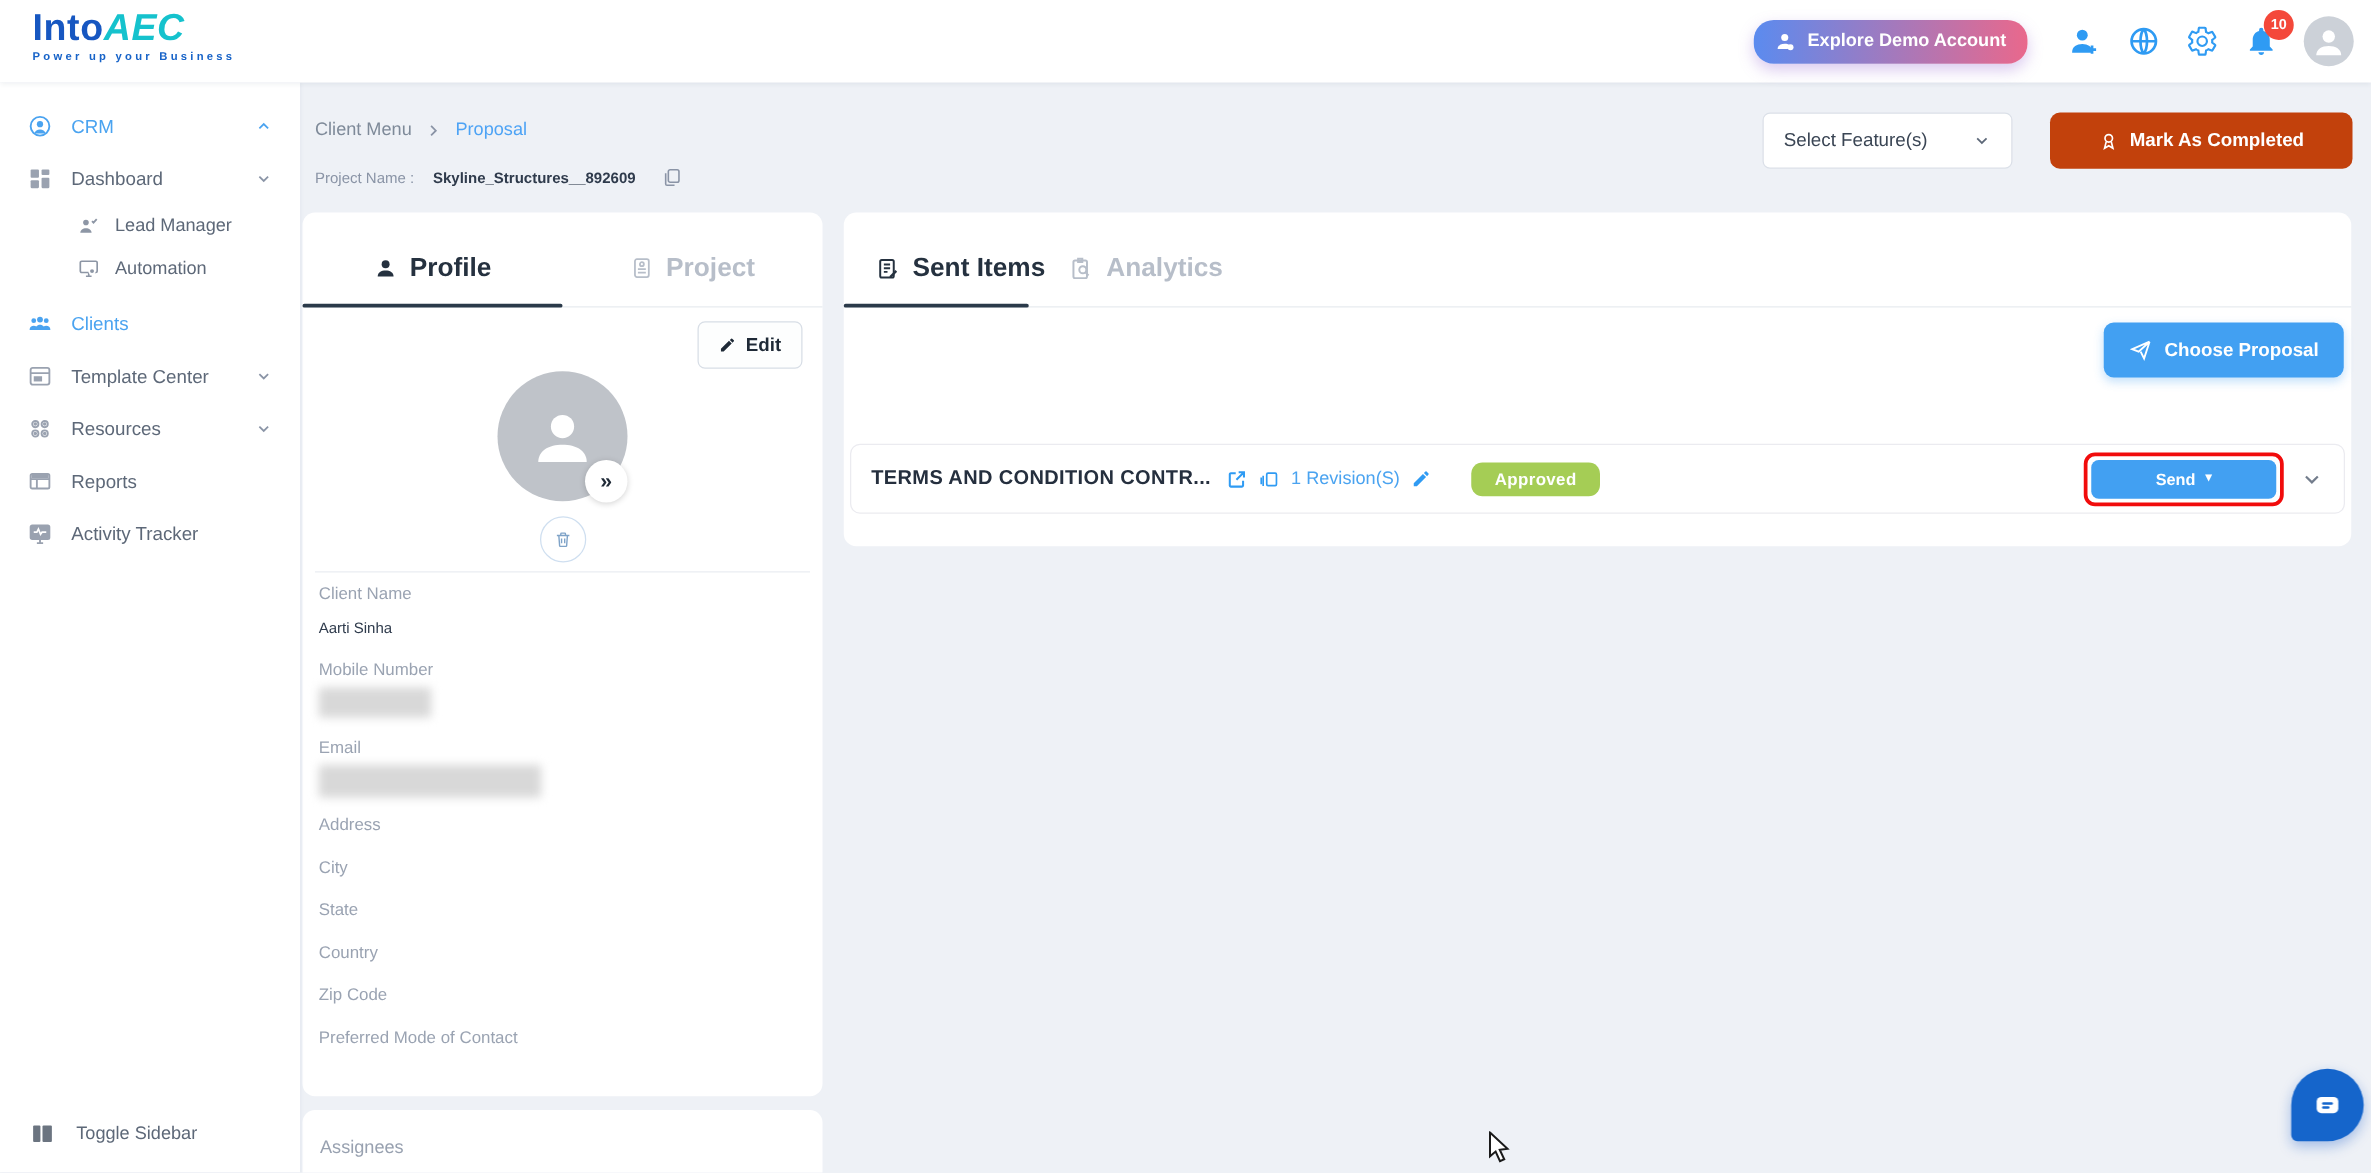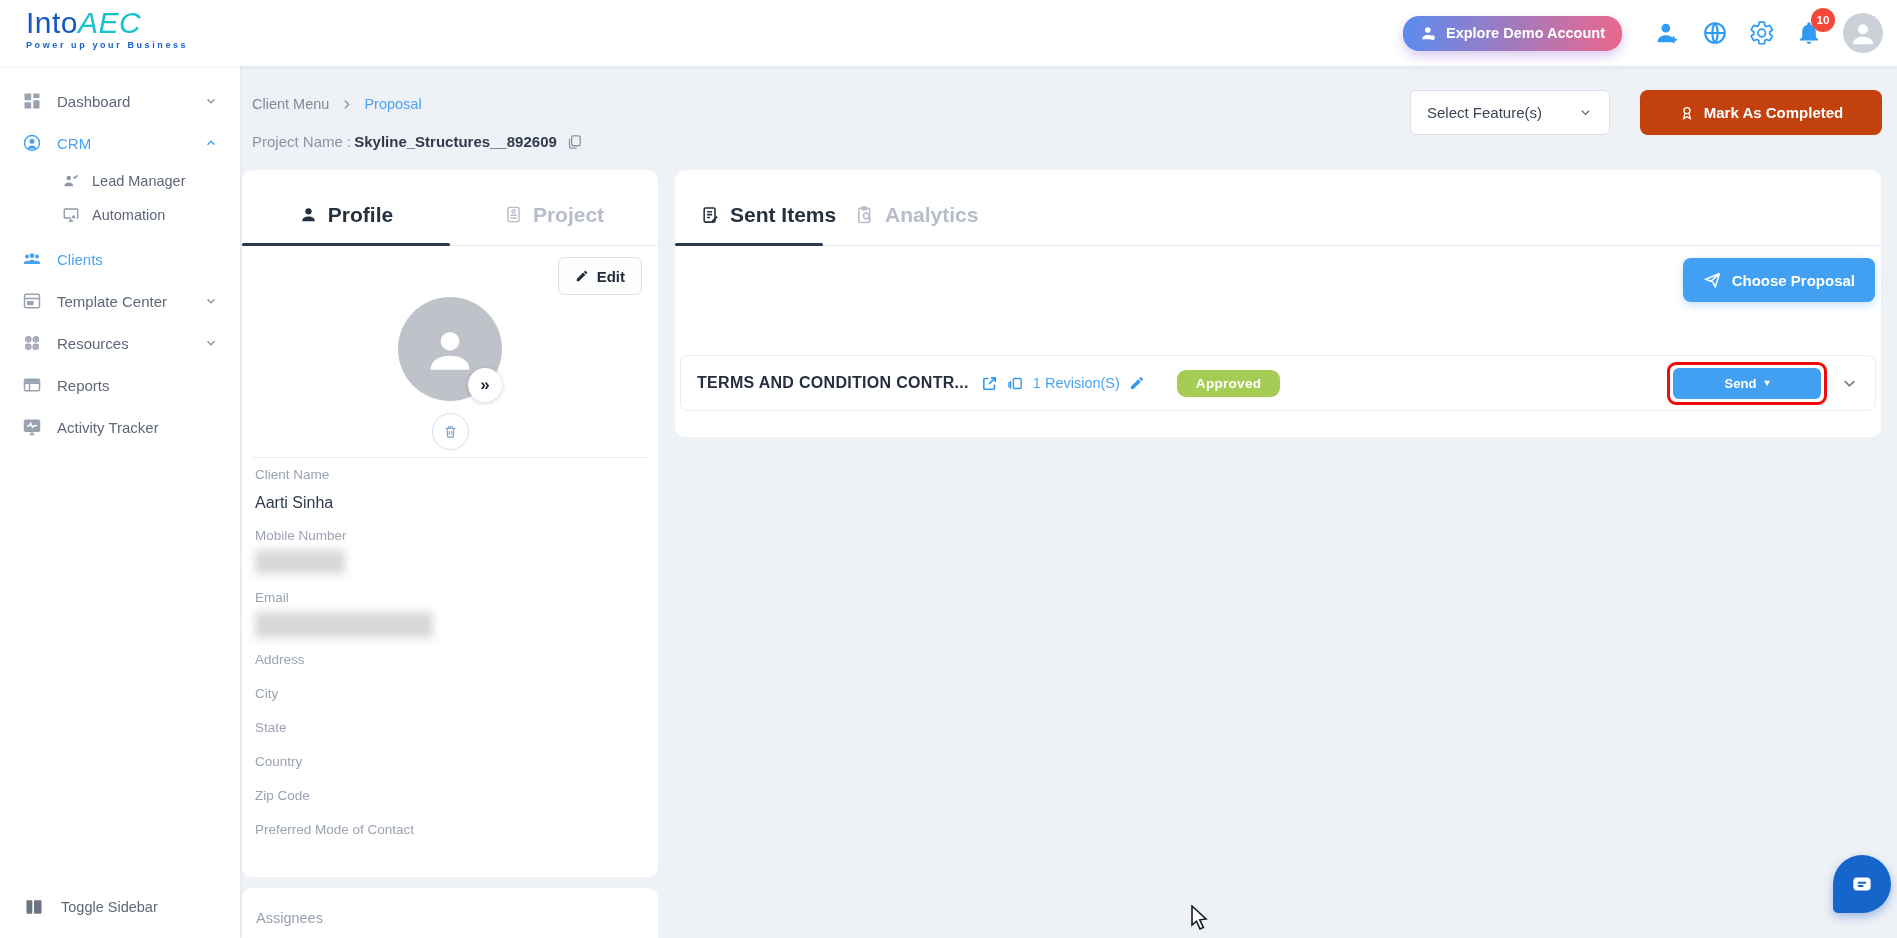--- a/index.html
+++ b/index.html
@@ -9,21 +9,21 @@
     background:#eef1f6;
     position:relative;
     overflow:hidden;
     color:#2f3b4c;
   }
   svg { display:block; }
 
   
   .app-header{position:absolute;top:0;left:0;width:1897px;height:66px;background:#fff;box-shadow:0 1px 4px rgba(40,60,90,.08);z-index:50;}
   .logo{position:absolute;left:26px;top:7px;cursor:pointer;}
-  .logo-line{font-size:30px;font-weight:400;line-height:32px;letter-spacing:.5px;}
+  .logo-line{font-size:30px;font-weight:700;line-height:32px;letter-spacing:.5px;}
   .logo-into{color:#1757c1;}
   .logo-aec{color:#15c2cd;font-style:italic;}
   .logo-tagline{font-size:9px;font-weight:700;letter-spacing:2.6px;color:#1763c8;margin-top:1px;white-space:nowrap;}
   .header-right{position:absolute;right:14px;top:0;height:66px;display:flex;align-items:center;gap:21px;}
   .explore-btn{display:flex;align-items:center;gap:9px;background:linear-gradient(90deg,#5b8bef 0%,#e9688c 100%);color:#fff;font-size:14.5px;font-weight:700;padding:9px 17px;border-radius:16px;border:none;cursor:pointer;box-shadow:0 5px 12px rgba(150,100,210,.35);margin-right:12px;}
   .hdr-icon{width:26px;height:26px;cursor:pointer;}
   .bell-wrap{position:relative;cursor:pointer;}
   .badge{position:absolute;top:-12px;right:-13px;min-width:24px;height:24px;background:#f4483a;border-radius:50%;color:#fff;font-size:11.5px;font-weight:700;display:flex;align-items:center;justify-content:center;}
   .hdr-avatar{width:40px;height:40px;border-radius:50%;background:#ccd1d8;display:flex;align-items:center;justify-content:center;cursor:pointer;overflow:hidden;}
 
@@ -35,21 +35,21 @@
   .side-item.active{color:#4aa3f0;}
   .sub-item{display:flex;align-items:center;gap:12px;padding:8px 22px 8px 62px;font-size:14.5px;color:#5d6878;cursor:pointer;}
   .grp-gap{height:6px;}
   .toggle-row{position:absolute;bottom:10px;left:0;width:100%;display:flex;align-items:center;gap:17px;padding:11px 24px;font-size:14.5px;color:#5d6878;cursor:pointer;}
 
   
   .main{position:absolute;left:240px;top:66px;right:0;bottom:0;}
   .breadcrumb{position:absolute;left:12px;top:30px;display:flex;align-items:center;gap:11px;font-size:14.5px;}
   .crumb-parent{color:#7e8a99;cursor:pointer;}
   .crumb-current{color:#4da3f5;cursor:pointer;}
-  .project-line{position:absolute;left:12px;top:67px;display:flex;align-items:center;gap:3px;font-size:15px;}
+  .project-line{position:absolute;left:12px;top:67px;display:flex;align-items:center;gap:15px;font-size:12px;}
   .proj-label{color:#8a94a6;}
   .proj-name{color:#2f3b4c;font-weight:700;}
   .copy-icon{margin-left:6px;cursor:pointer;}
 
   .feature-select{position:absolute;left:1170px;top:24px;width:200px;height:45px;background:#fff;border:1px solid #dbe0e8;border-radius:6px;display:flex;align-items:center;padding:0 16px;font-size:15px;color:#3a4554;cursor:pointer;}
   .feature-select .chev{margin-left:auto;}
   .complete-btn{position:absolute;left:1400px;top:24px;width:242px;height:45px;background:#c2410c;border:none;border-radius:8px;color:#fff;font-size:15px;font-weight:700;display:flex;align-items:center;justify-content:center;gap:9px;cursor:pointer;}
 
   .card{background:#fff;border-radius:10px;position:absolute;}
   .profile-card{left:2px;top:104px;width:416px;height:707px;}
@@ -66,21 +66,21 @@
   .tab-ind{position:absolute;bottom:0;height:3px;background:#2b3a4a;border-radius:2px;}
 
   .edit-btn{position:absolute;right:16px;top:87px;height:38px;display:flex;align-items:center;gap:8px;background:#fdfefe;border:1px solid #d8dee6;border-radius:6px;padding:0 16px;font-size:15px;font-weight:700;color:#1f2a37;cursor:pointer;}
   .avatar-big{position:absolute;left:156px;top:127px;width:104px;height:104px;border-radius:50%;background:#bfc3c9;display:flex;align-items:center;justify-content:center;}
   .avatar-chev{position:absolute;left:226px;top:198px;width:34px;height:34px;border-radius:50%;background:#fff;box-shadow:0 1px 5px rgba(0,0,0,.18);display:flex;align-items:center;justify-content:center;font-size:17px;font-weight:700;color:#1f2a37;cursor:pointer;}
   .trash-btn{position:absolute;left:190px;top:243px;width:37px;height:37px;border-radius:50%;border:1px solid #cfdff0;background:#fff;display:flex;align-items:center;justify-content:center;cursor:pointer;}
   .card-divider{position:absolute;left:10px;right:10px;top:287px;height:1px;background:#eaedf2;}
 
   .fields{position:absolute;left:13px;right:13px;top:297px;}
   .f-label{font-size:13.5px;color:#9aa3b2;line-height:16px;}
-  .f-value{font-size:16px;color:#2f3b4c;margin:10px 0 16px;line-height:19px;}
+  .f-value{font-size:12px;color:#2f3b4c;margin:10px 0 16px;line-height:19px;}
   .bar{background:#d8d8d8;filter:blur(4px);border-radius:2px;}
   .bar-email{width:178px;height:26px;margin:6px 0 14px;}
   .bar-mobile{width:90px;height:24px;margin:6px 0 16px;}
   .f-empty{margin-bottom:18px;}
 
   .choose-btn{position:absolute;right:6px;top:88px;height:44px;display:flex;align-items:center;gap:10px;background:#42a0f2;border:none;border-radius:8px;padding:0 20px;color:#fff;font-size:15px;font-weight:700;cursor:pointer;box-shadow:0 3px 8px rgba(66,160,242,.3);}
   .proposal-row{position:absolute;left:5px;right:5px;top:185px;height:56px;border:1px solid #ebebf0;border-radius:8px;background:#fff;display:flex;align-items:center;padding:0 16px;}
   .prop-title{font-size:16px;font-weight:700;color:#252f3e;letter-spacing:.3px;margin-right:12px;white-space:nowrap;}
   .prop-icons{display:flex;align-items:center;gap:9px;}
   .rev-text{font-size:14.5px;color:#4aa3f0;cursor:pointer;}
@@ -141,48 +141,48 @@
       <svg width="30" height="30" viewBox="0 0 24 24" fill="#fff">
           <circle cx="12" cy="9" r="4"></circle>
           <path d="M4 21c0-4 3.6-6 8-6s8 2 8 6z"></path>
         </svg>
     </span>
   </div>
 </header>
 
 <nav class="sidebar">
   <div class="side-list">
+    <div class="side-item active">
+      <span>
+          <svg width="20" height="20" viewBox="0 0 24 24" fill="none" stroke="#4aa3f0" stroke-width="1.8">
+            <circle cx="12" cy="12" r="9"></circle>
+            <circle cx="12" cy="10" r="3" fill="#4aa3f0" stroke="none"></circle>
+            <path d="M6.5 19c.8-2.6 2.9-4 5.5-4s4.7 1.4 5.5 4" fill="#4aa3f0" stroke="none"></path>
+          </svg>
+        </span>
+      <span>CRM</span>
+      <span class="chev">
+          <svg width="14" height="14" viewBox="0 0 24 24" fill="none" stroke="#4aa3f0" stroke-width="2.4">
+            <path d="M6 15l6-6 6 6"></path>
+          </svg>
+        </span>
+    </div>
     <div class="side-item">
       <span>
           <svg width="20" height="20" viewBox="0 0 24 24" fill="#9aa2b0">
             <rect x="3" y="3" width="8" height="8" rx="1"></rect>
             <rect x="13.5" y="3" width="7.5" height="5.5" rx="1"></rect>
             <rect x="3" y="13.5" width="8" height="7.5" rx="1"></rect>
             <rect x="13.5" y="11" width="7.5" height="10" rx="1"></rect>
           </svg>
         </span>
       <span>Dashboard</span>
       <span class="chev">
           <svg width="14" height="14" viewBox="0 0 24 24" fill="none" stroke="#8a94a6" stroke-width="2.4">
             <path d="M6 9l6 6 6-6"></path>
-          </svg>
-        </span>
-    </div>
-    <div class="side-item active">
-      <span>
-          <svg width="20" height="20" viewBox="0 0 24 24" fill="none" stroke="#4aa3f0" stroke-width="1.8">
-            <circle cx="12" cy="12" r="9"></circle>
-            <circle cx="12" cy="10" r="3" fill="#4aa3f0" stroke="none"></circle>
-            <path d="M6.5 19c.8-2.6 2.9-4 5.5-4s4.7 1.4 5.5 4" fill="#4aa3f0" stroke="none"></path>
-          </svg>
-        </span>
-      <span>CRM</span>
-      <span class="chev">
-          <svg width="14" height="14" viewBox="0 0 24 24" fill="none" stroke="#4aa3f0" stroke-width="2.4">
-            <path d="M6 15l6-6 6 6"></path>
           </svg>
         </span>
     </div>
     <div class="sub-item">
       <span>
           <svg width="18" height="18" viewBox="0 0 24 24" fill="#8d96a5">
             <circle cx="9" cy="8" r="3"></circle>
             <path d="M3 19c0-3.2 2.7-5 6-5s6 1.8 6 5z"></path>
             <path d="M15.5 6.5l1.6 1.6 3.4-3.6" fill="none" stroke="#8d96a5" stroke-width="2"></path>
           </svg>

